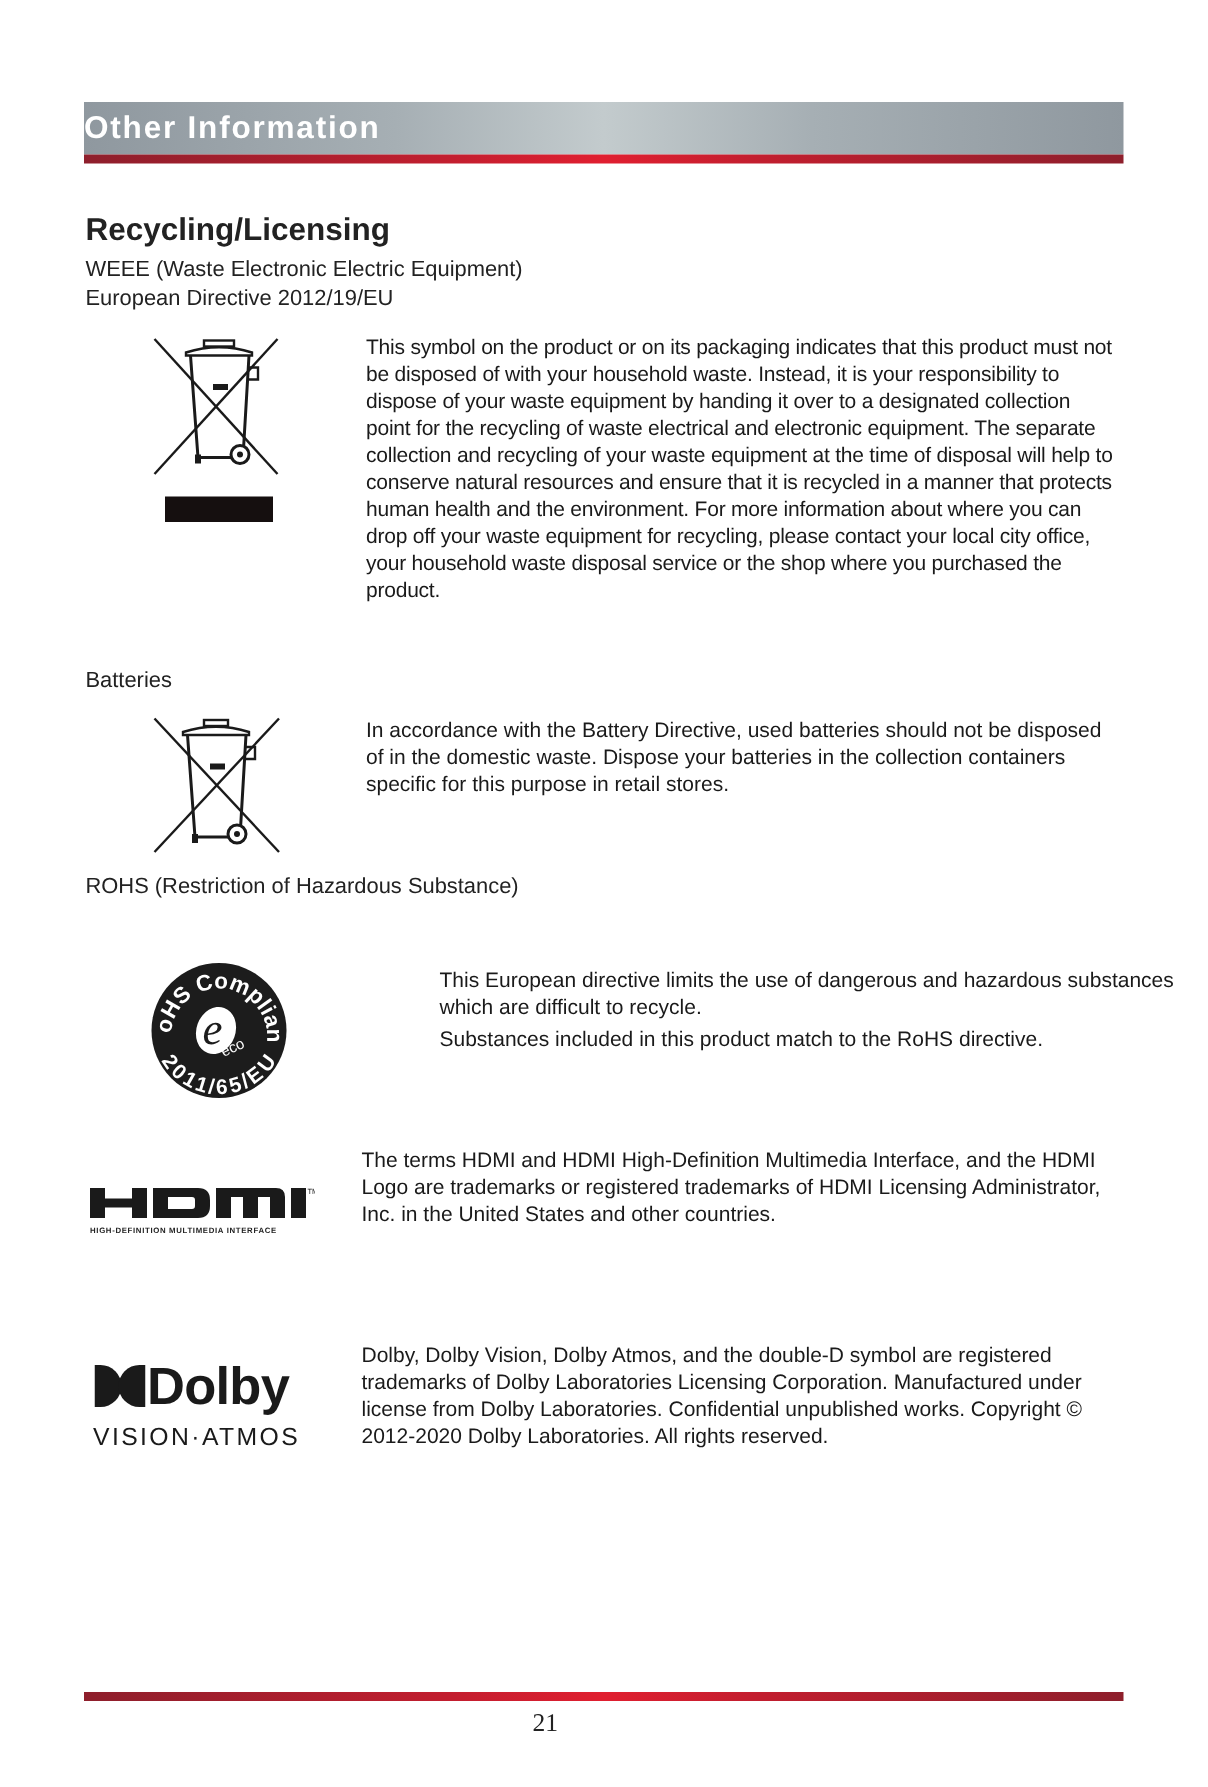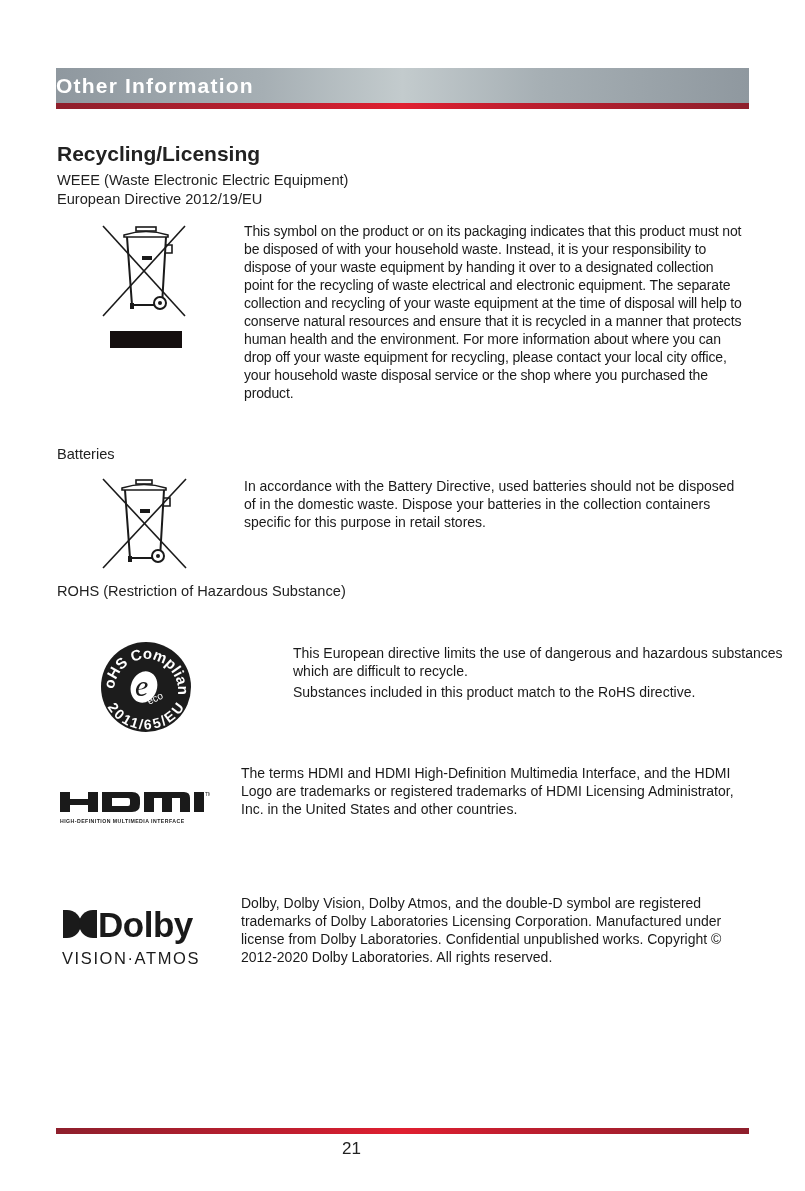--- a/index.html
+++ b/index.html
@@ -13,22 +13,22 @@
     background: linear-gradient(90deg, #8f989f 0%, #a6afb4 30%, #c3cbcd 50%, #a6afb4 70%, #8f989f 100%); }
   .banner-red { position: absolute; left: 0; top: 35px; width: 100%; height: 6px;
     background: linear-gradient(90deg, #8e1f2c 0%, #c21e2f 35%, #e01f30 50%, #c21e2f 65%, #8e1f2c 100%); }
   .banner-title { position: absolute; left: 0; top: 0; width: 100%; height: 35px;
     line-height: 36px; text-align: left; color: #ffffff; font-weight: bold;
     font-size: 21px; letter-spacing: 1.2px; font-family: "Liberation Sans", sans-serif; }
 
   
   .footer-bar { left: 56px; top: 1128px; width: 693px; height: 6px;
     background: linear-gradient(90deg, #8e1f2c 0%, #c21e2f 35%, #e01f30 50%, #c21e2f 65%, #8e1f2c 100%); }
-  .page-num { left: 0; width: 703px; top: 1139px; text-align: center; font-size: 17px;
-    color: #222; font-family: Liberation Sans, sans-serif; font-weight: 300; }
+  .page-num { left: 12px; width: 703px; top: 1139px; text-align: center; font-size: 17px;
+    color: #222; font-family: Liberation Serif, serif; font-weight: 300; }
 
   
   .h1 { left: 57px; top: 142px; font-size: 21px; font-weight: bold; color: #222; }
   .h2 { font-size: 14.6px; font-weight: normal; color: #222; line-height: 19px; }
 
   
   .body-text { font-size: 14px; line-height: 18px; color: #1a1a1a; }
   .body-text p { margin: 0 0 3px 0; }
 
   .weee-text { left: 244px; top: 222px; width: 500px; letter-spacing: -0.15px; }

